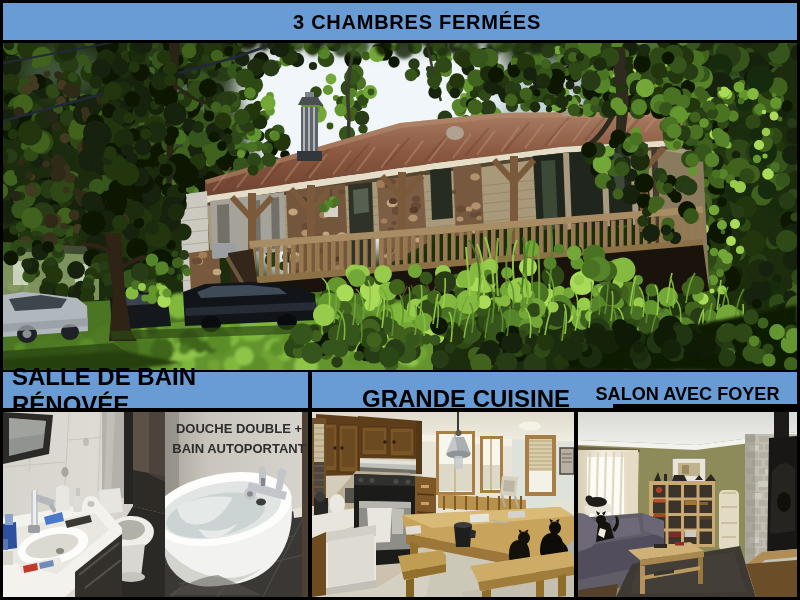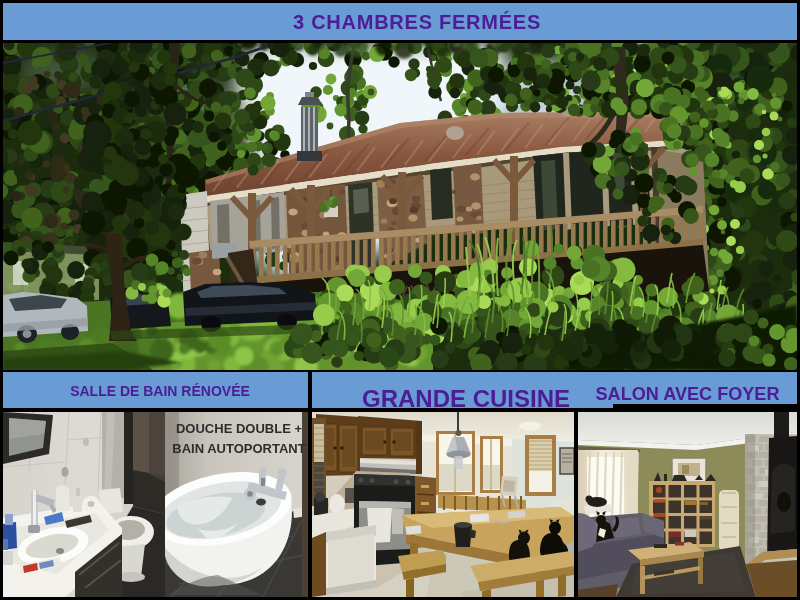--- a/index.html
+++ b/index.html
@@ -1,16 +1,16 @@
 <!DOCTYPE html>
 <html><head><meta charset="utf-8"><title>Fiche</title>
 <style>
 html,body{margin:0;padding:0;width:800px;height:600px;background:#000;overflow:hidden;}
 body{font-family:"Liberation Sans",sans-serif;position:relative;}
-.banner{position:absolute;background:#699bd4;display:flex;align-items:center;justify-content:center;color:#4c1d95;font-weight:bold;}
+.banner{position:absolute;background:#699bd4;display:flex;align-items:center;justify-content:center;color:#000000;font-weight:bold;}
 svg{display:block;}
 .ph{position:absolute;overflow:hidden;}
 </style></head>
 <body>
 
 <div class="banner" style="left:3px;top:3px;width:794px;height:37px;font-size:20px;letter-spacing:0.75px;padding-left:34px;padding-top:2px;box-sizing:border-box;">3 CHAMBRES FERMÉES</div>
 
 <div class="ph" style="left:3px;top:43px;width:794px;height:327px;">
     <svg width="794" height="327" viewBox="0 0 794 327" xmlns="http://www.w3.org/2000/svg">
       <defs>
@@ -3105,21 +3105,21 @@
       <circle cx="724" cy="315" r="8.7" fill="#253b12"></circle>
       <circle cx="751" cy="298" r="5.4" fill="#568429"></circle>
       <circle cx="722" cy="291" r="8.7" fill="#2d4816"></circle>
       <circle cx="726" cy="289" r="8.7" fill="#2d4816"></circle>
       <circle cx="766" cy="317" r="6.6" fill="#568429"></circle>
       <circle cx="796" cy="292" r="5.9" fill="#64962f"></circle>
       <circle cx="791" cy="293" r="8.1" fill="#64962f"></circle>
     </svg>
   </div>
 
-<div class="banner" style="left:3px;top:372px;width:305px;height:36px;font-size:14px;padding-left:9px;padding-top:2px;box-sizing:border-box;">SALLE DE BAIN RÉNOVÉE</div>
+<div class="banner" style="left:3px;top:372px;width:305px;height:36px;font-size:24px;padding-left:9px;padding-top:2px;box-sizing:border-box;">SALLE DE BAIN RÉNOVÉE</div>
 
 <div class="banner" style="left:312px;top:372px;width:301px;height:36px;font-size:24px;padding-left:7px;padding-top:18px;box-sizing:border-box;">GRANDE CUISINE</div>
 
 <div class="banner" style="left:578px;top:372px;width:219px;height:32px;font-size:18.1px;padding-top:12px;box-sizing:border-box;">SALON AVEC FOYER</div>
 
 <div class="ph" style="left:3px;top:412px;width:305px;height:215px;">
     <svg width="305" height="185" viewBox="0 0 305 185" xmlns="http://www.w3.org/2000/svg">
       <defs>
         <linearGradient id="bwallL" x1="0" y1="0" x2="1" y2="0">
           <stop offset="0" stop-color="#d6d3cc"></stop>

